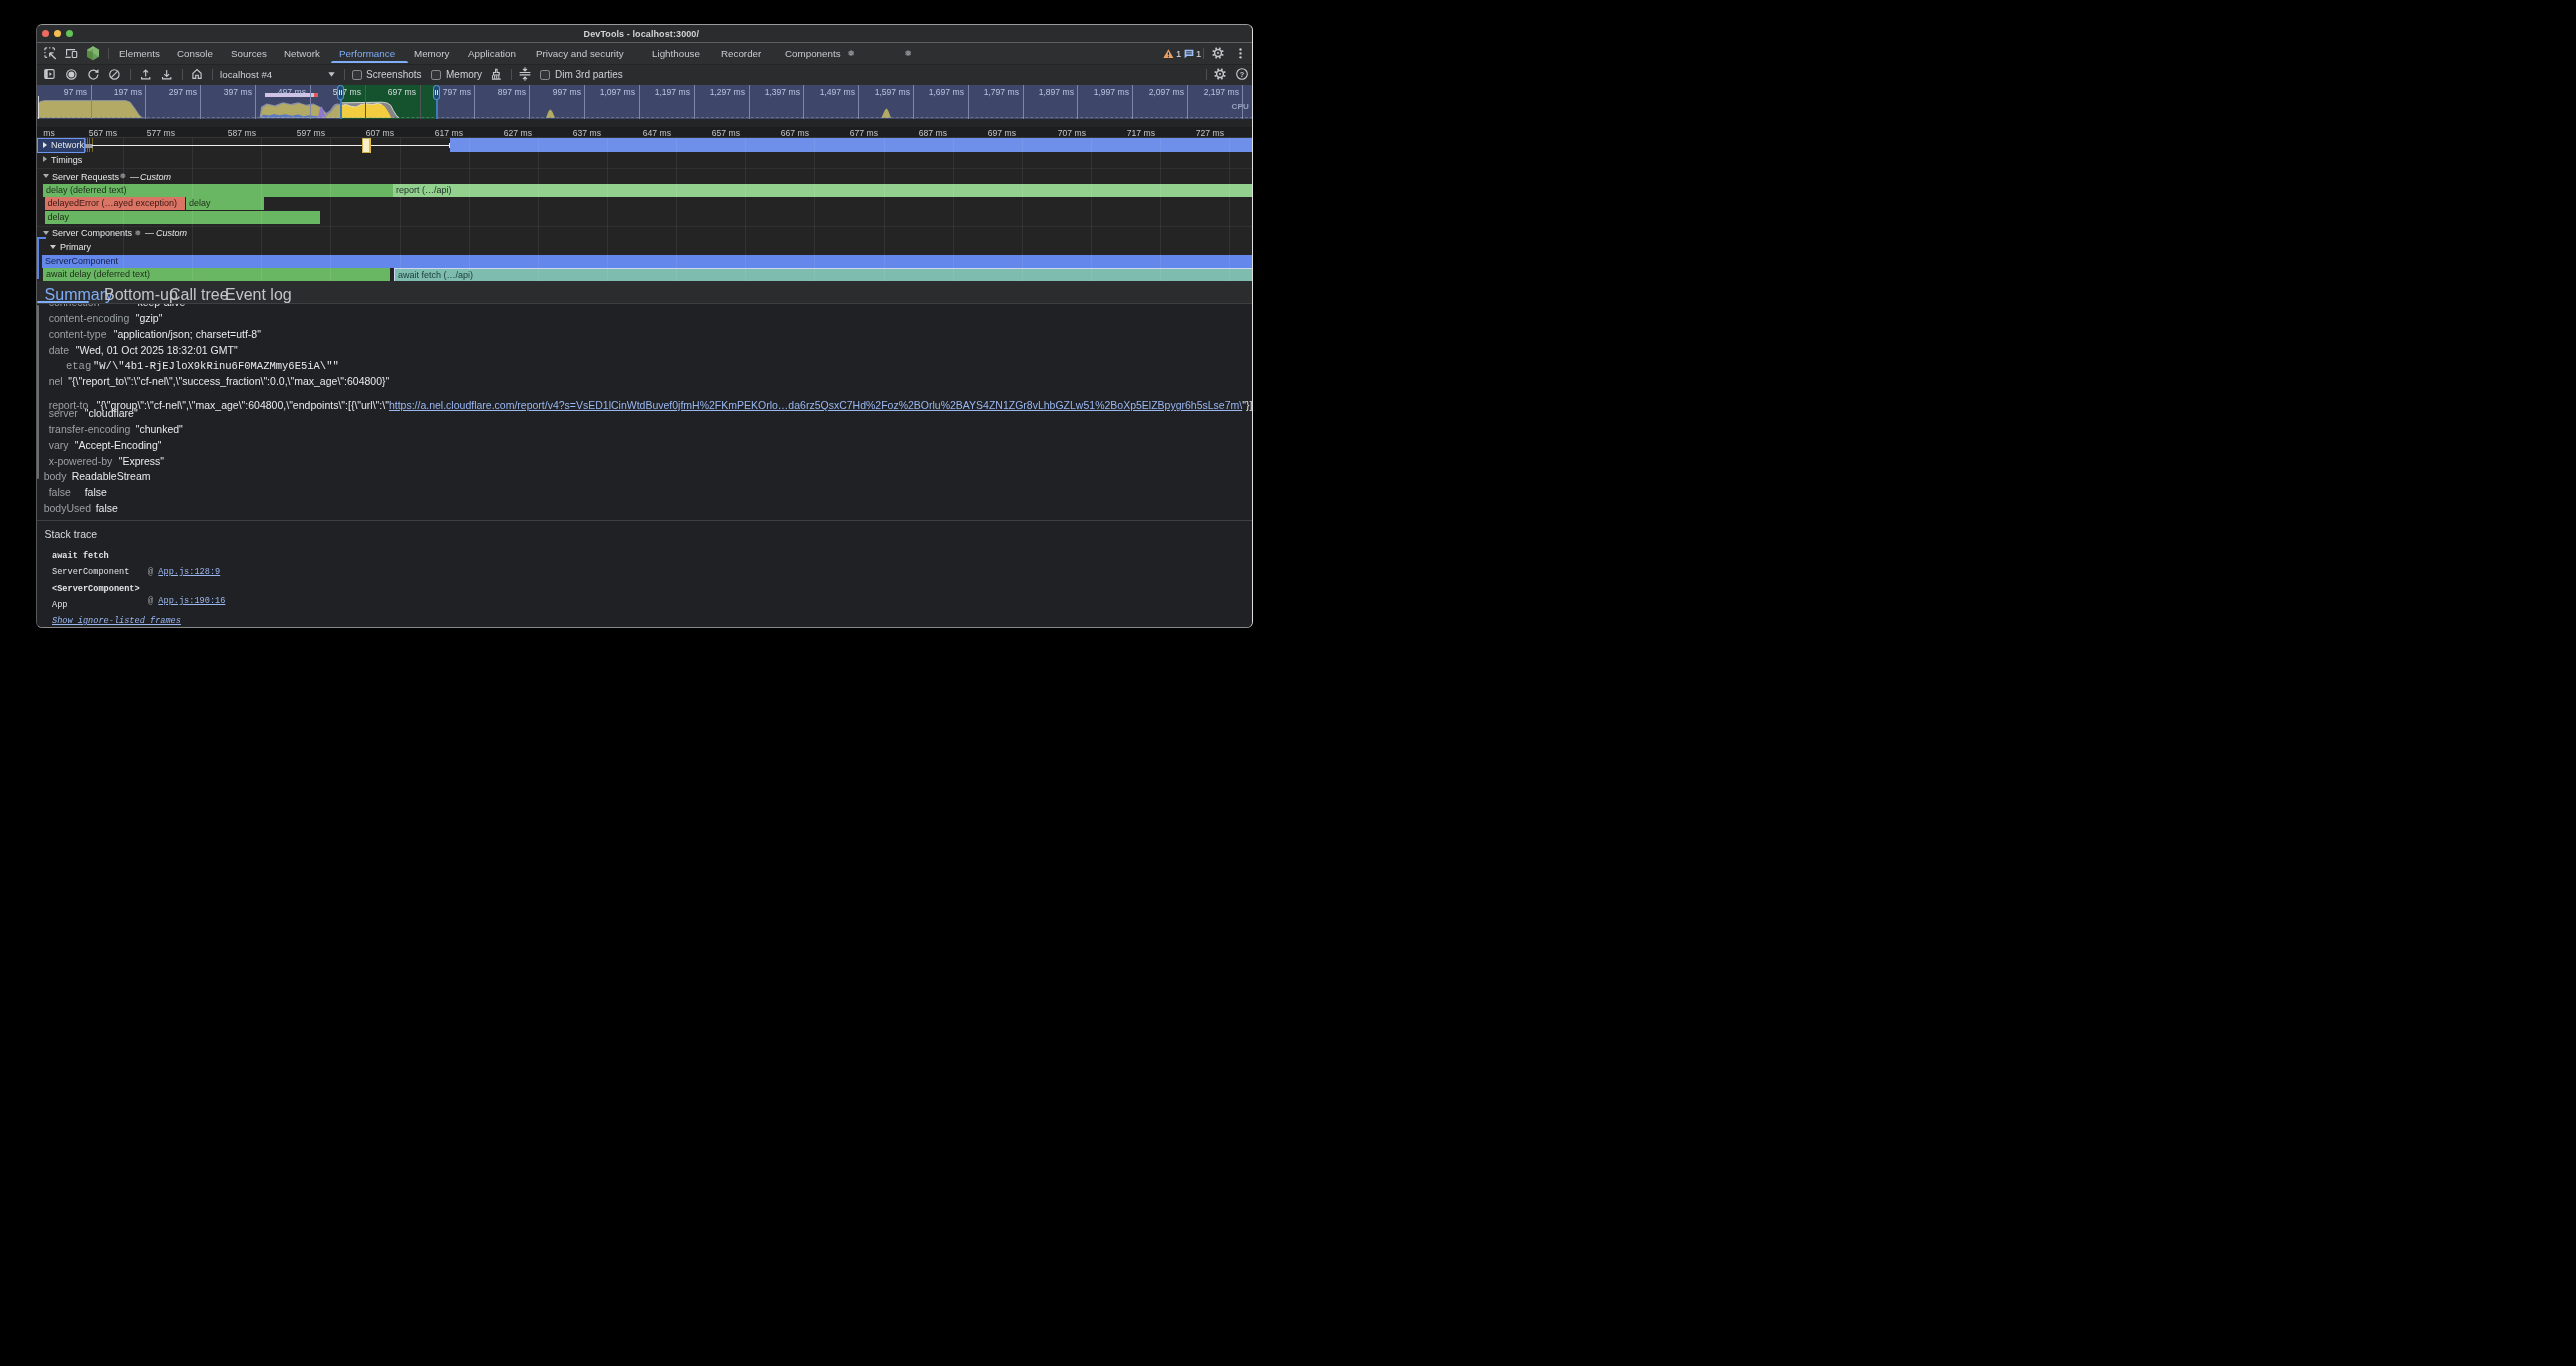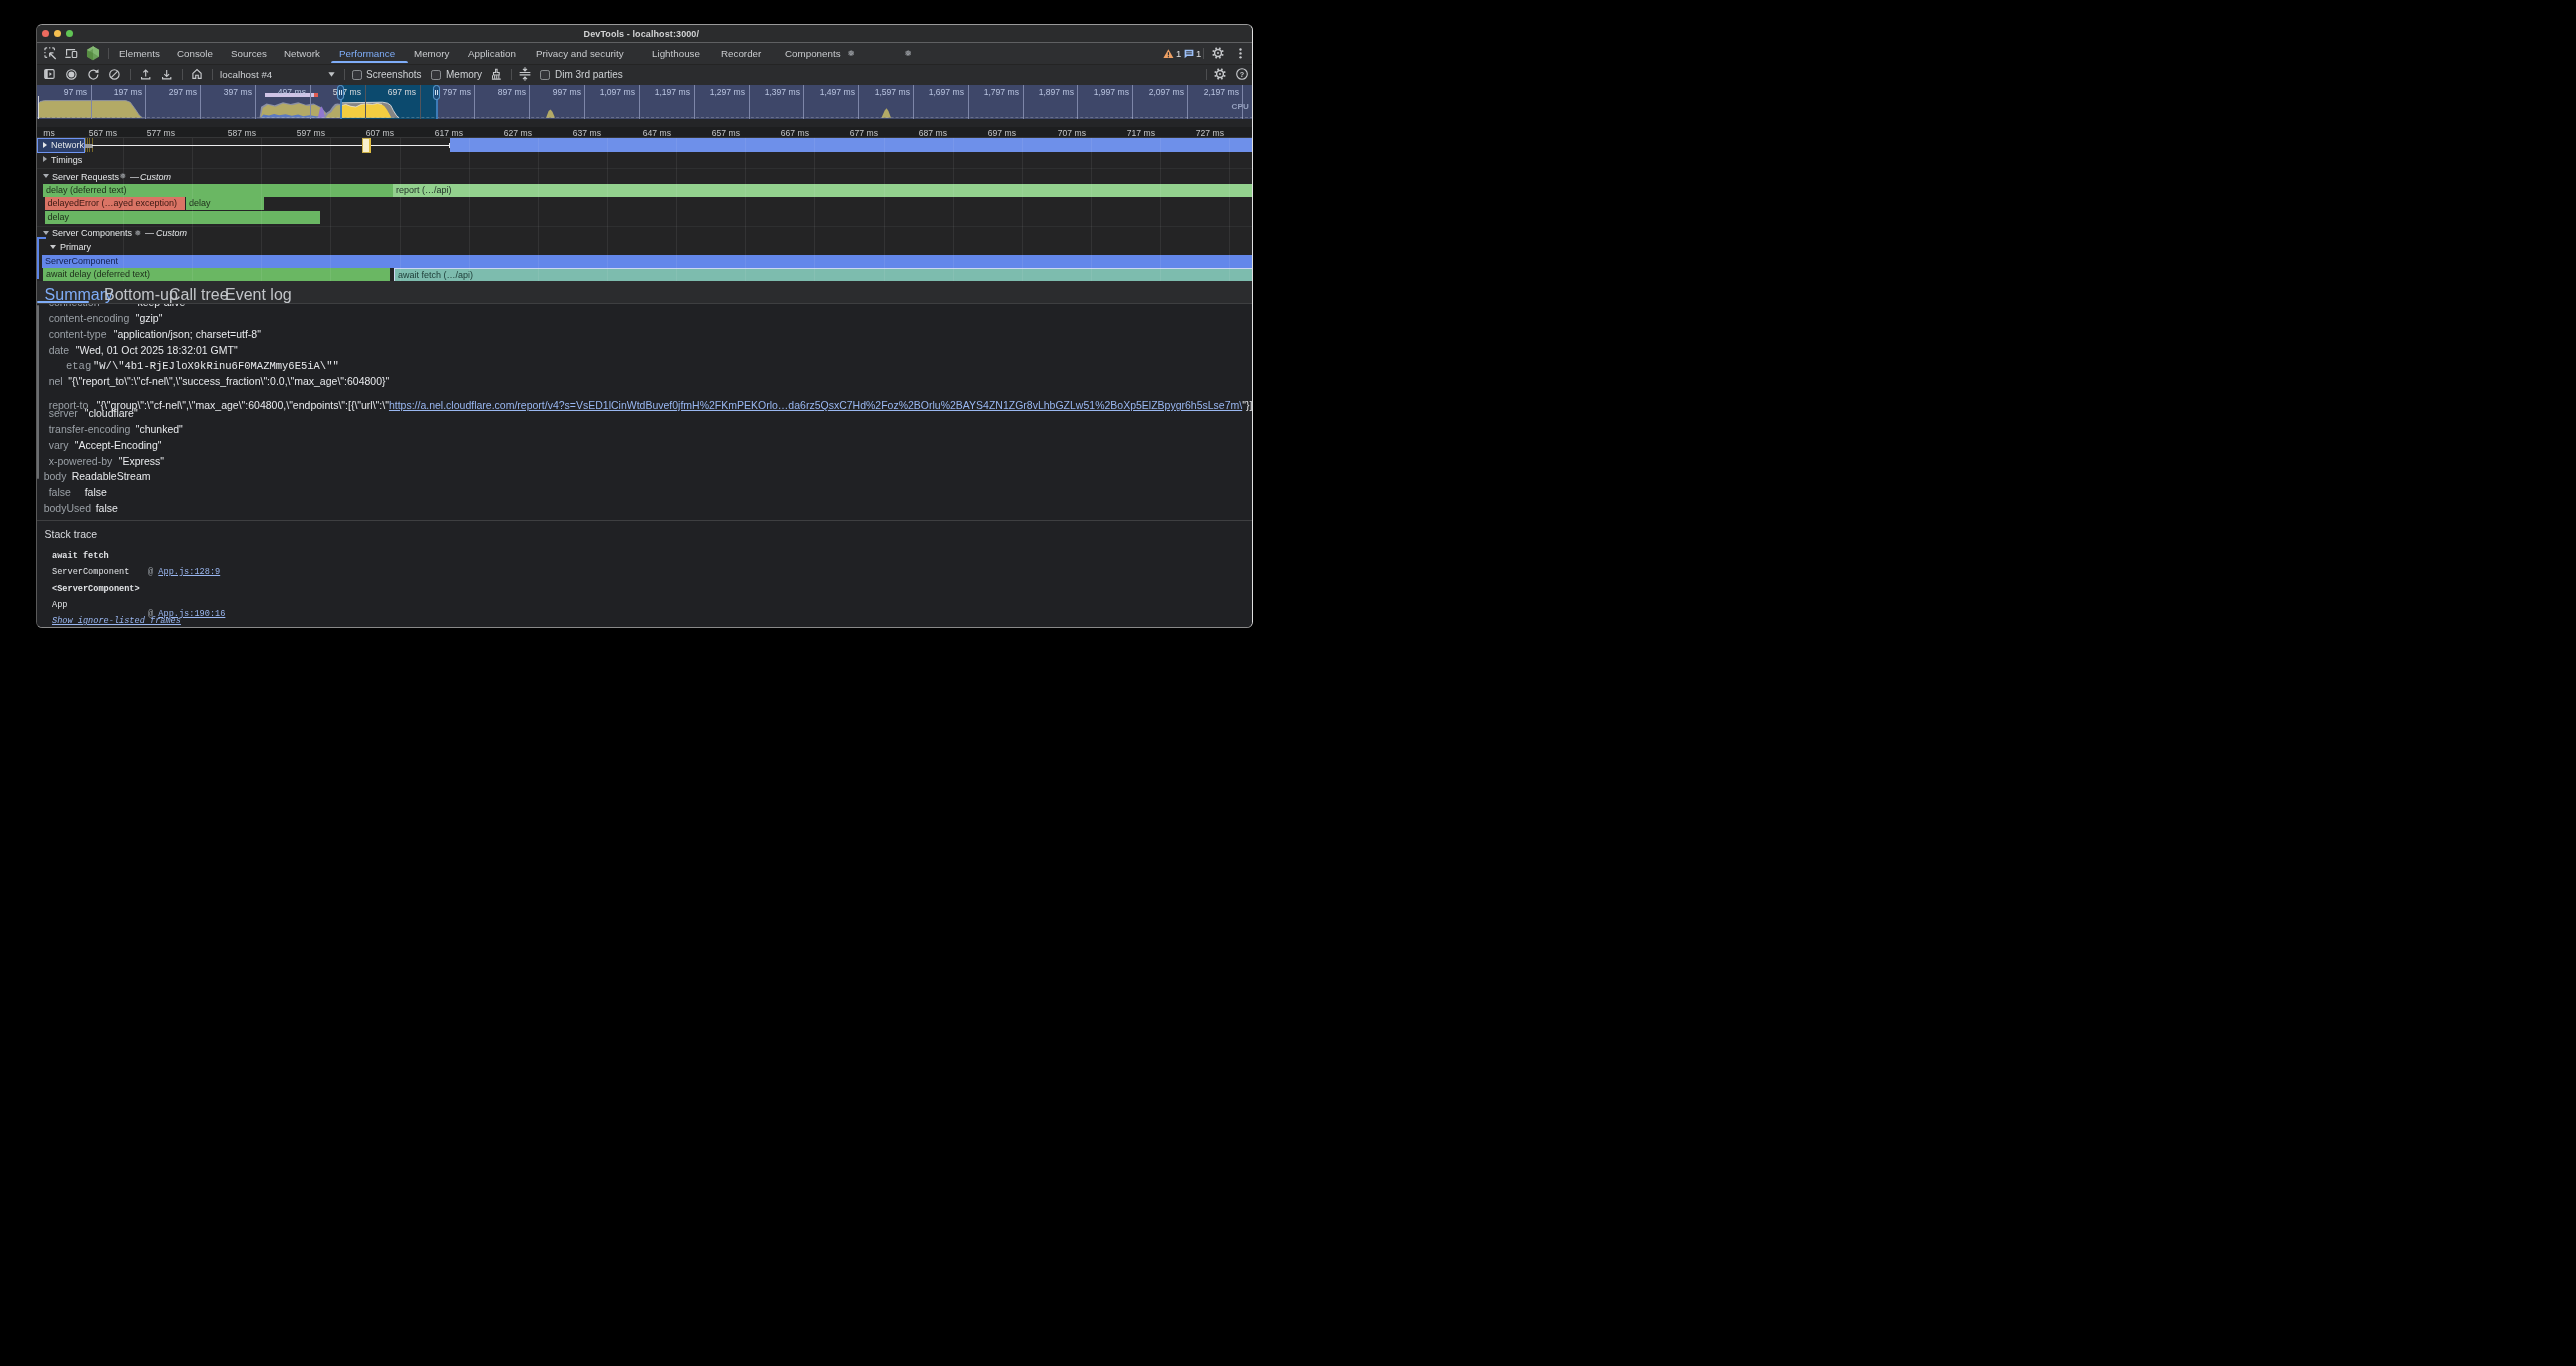--- a/index.html
+++ b/index.html
@@ -14,21 +14,21 @@
   
   #tabbar{left:0;top:18px;width:100%;height:21px;background:#2e2f31;}
   .tab{top:22.5px;font-size:9.8px;color:#c9cbce;}
   #perfunder{left:294px;top:36px;width:77px;height:2.2px;border-radius:1.9px 1.9px 0 0;background:#7fadf8;}
   .vsep{width:0.6px;background:#4d4e50;}
   
   #toolbar{left:0;top:39px;width:100%;height:21.6px;background:#2b2c2e;border-top:0.6px solid #242424;}
   .tbtext{top:44px;font-size:10px;color:#ced1d4;}
   .cb{width:7.6px;height:7.6px;border:1px solid #8a8d90;border-radius:2.2px;background:#333438;top:45px;}
   
-  #overview{left:0;top:60px;width:100%;height:34px;background:#0c4a6e;overflow:hidden;}
+  #overview{left:0;top:60px;width:100%;height:34px;background:#14532d;overflow:hidden;}
   .ovlab{top:1.6px;font-size:8.6px;color:#b9c4e0;}
   .ovlabsel{color:#d8dadd;}
   .ovdiv{top:0;width:0.6px;height:42px;}
   .net1{top:36px;height:2.4px;border-radius:0.6px;background:#6e93e6;}
   .net2{top:39px;height:2.5px;border-radius:0.6px;background:#a9c4f2;}
   
   #ruler{left:0;top:102px;width:100%;height:10px;background:#1d1e1f;border-bottom:0.6px solid #353637;}
   .rlab{top:0.6px;font-size:8.6px;color:#c5c7c9;}
   
   #flame{left:0;top:113px;width:100%;height:144px;background:#242425;overflow:hidden;}
@@ -422,17 +422,17 @@
     <div class="krow" style="left:6.7px;top:164px;"><span class="k">body</span><span class="v" style="left:28px;">ReadableStream</span></div>
     <div class="krow" style="left:11.7px;top:180px;"><span class="k">false</span><span class="v" style="left:36px;">false</span></div>
     <div class="krow" style="left:6.7px;top:196px;"><span class="k">bodyUsed</span><span class="v" style="left:52px;">false</span></div>
     <div class="abs" style="left:0;top:216px;width:1216px;height:0.6px;background:#3e3f41;"></div>
     <div class="abs" style="left:7.6px;top:222px;height:16px;line-height:16px;font-size:10.5px;color:#dadce0;">Stack trace</div>
     <div class="abs mono" style="left:15px;top:244px;height:16px;line-height:16px;font-weight:bold;">await fetch</div>
     <div class="abs mono" style="left:15px;top:260px;height:16px;line-height:16px;">ServerComponent</div>
     <div class="abs mono" style="left:111px;top:260px;height:16px;line-height:16px;color:#9aa0a6;">@ <span class="mlink">App.js:128:9</span></div>
     <div class="abs mono" style="left:15px;top:277px;height:16px;line-height:16px;font-weight:bold;">&lt;ServerComponent&gt;</div>
     <div class="abs mono" style="left:15px;top:293px;height:16px;line-height:16px;">App</div>
-    <div class="abs mono" style="left:111px;top:302px;height:16px;line-height:16px;color:#9aa0a6;">@ <span class="mlink">App.js:190:16</span></div>
+    <div class="abs mono" style="left:111px;top:289px;height:16px;line-height:16px;color:#9aa0a6;">@ <span class="mlink">App.js:190:16</span></div>
     <div class="abs mono mlink" style="left:15px;top:309px;height:16px;line-height:16px;font-style:italic;">Show ignore-listed frames</div>
   </div>
 </div>
 
 
 </body></html>

